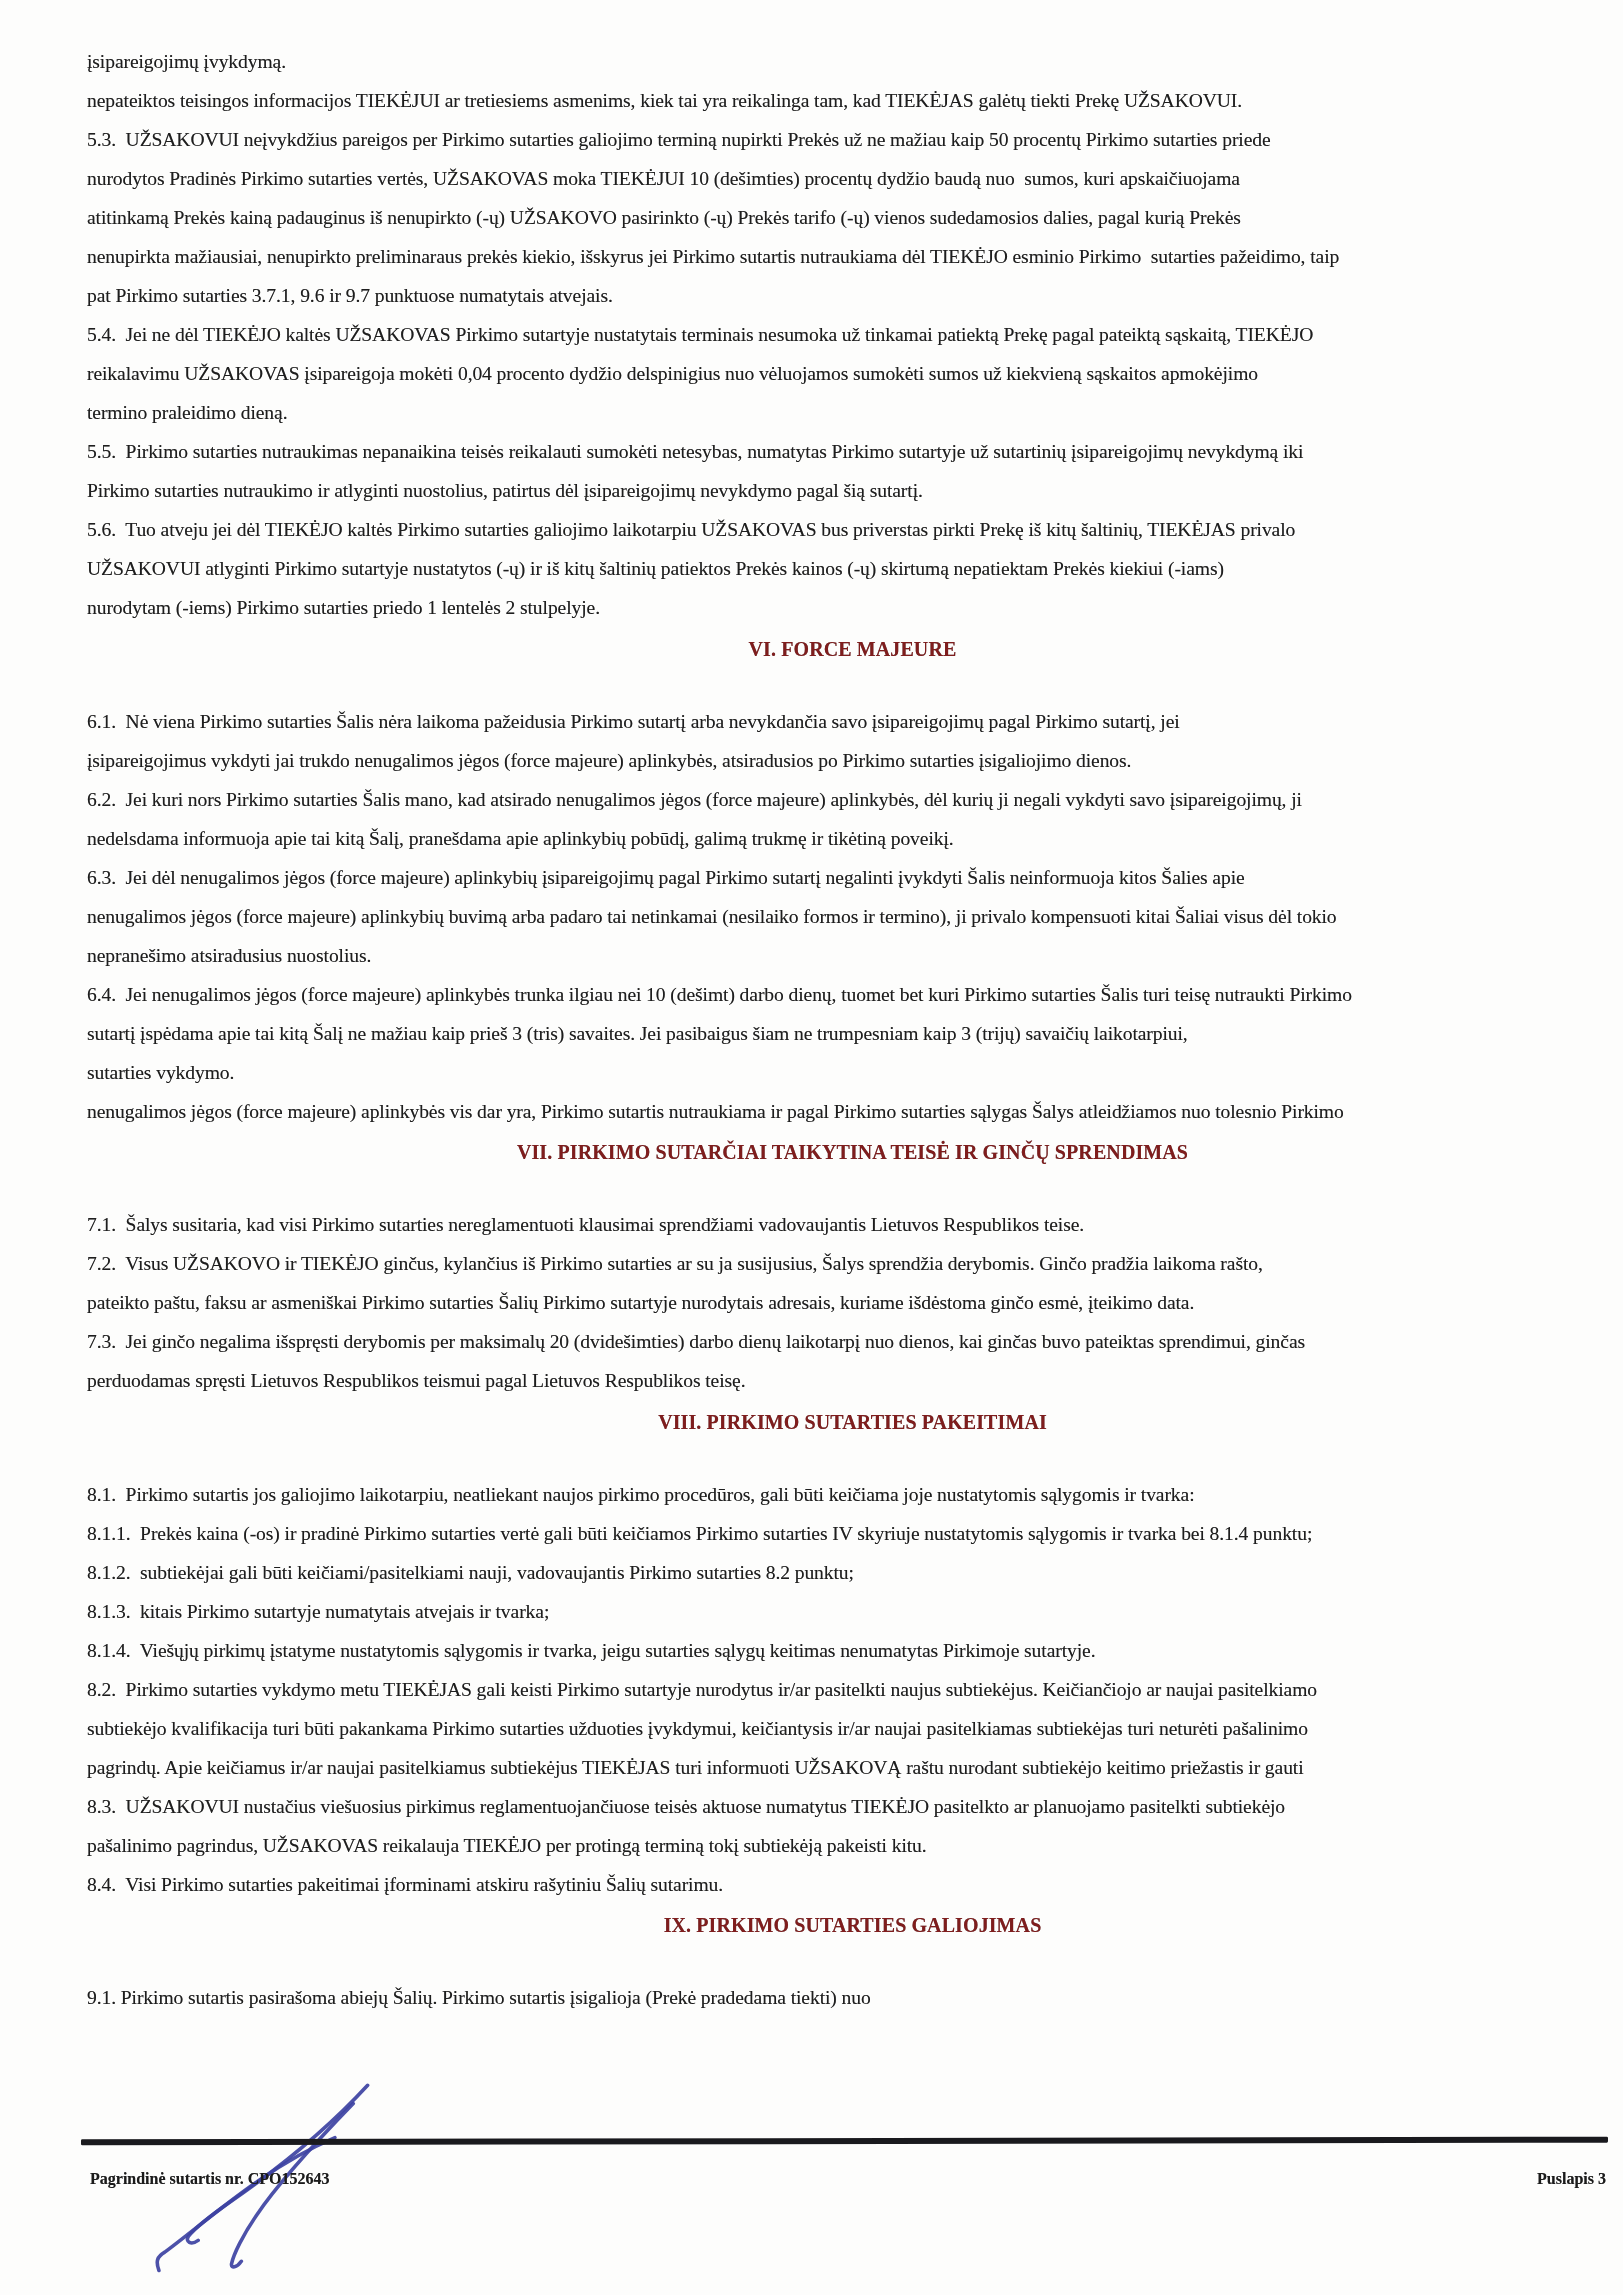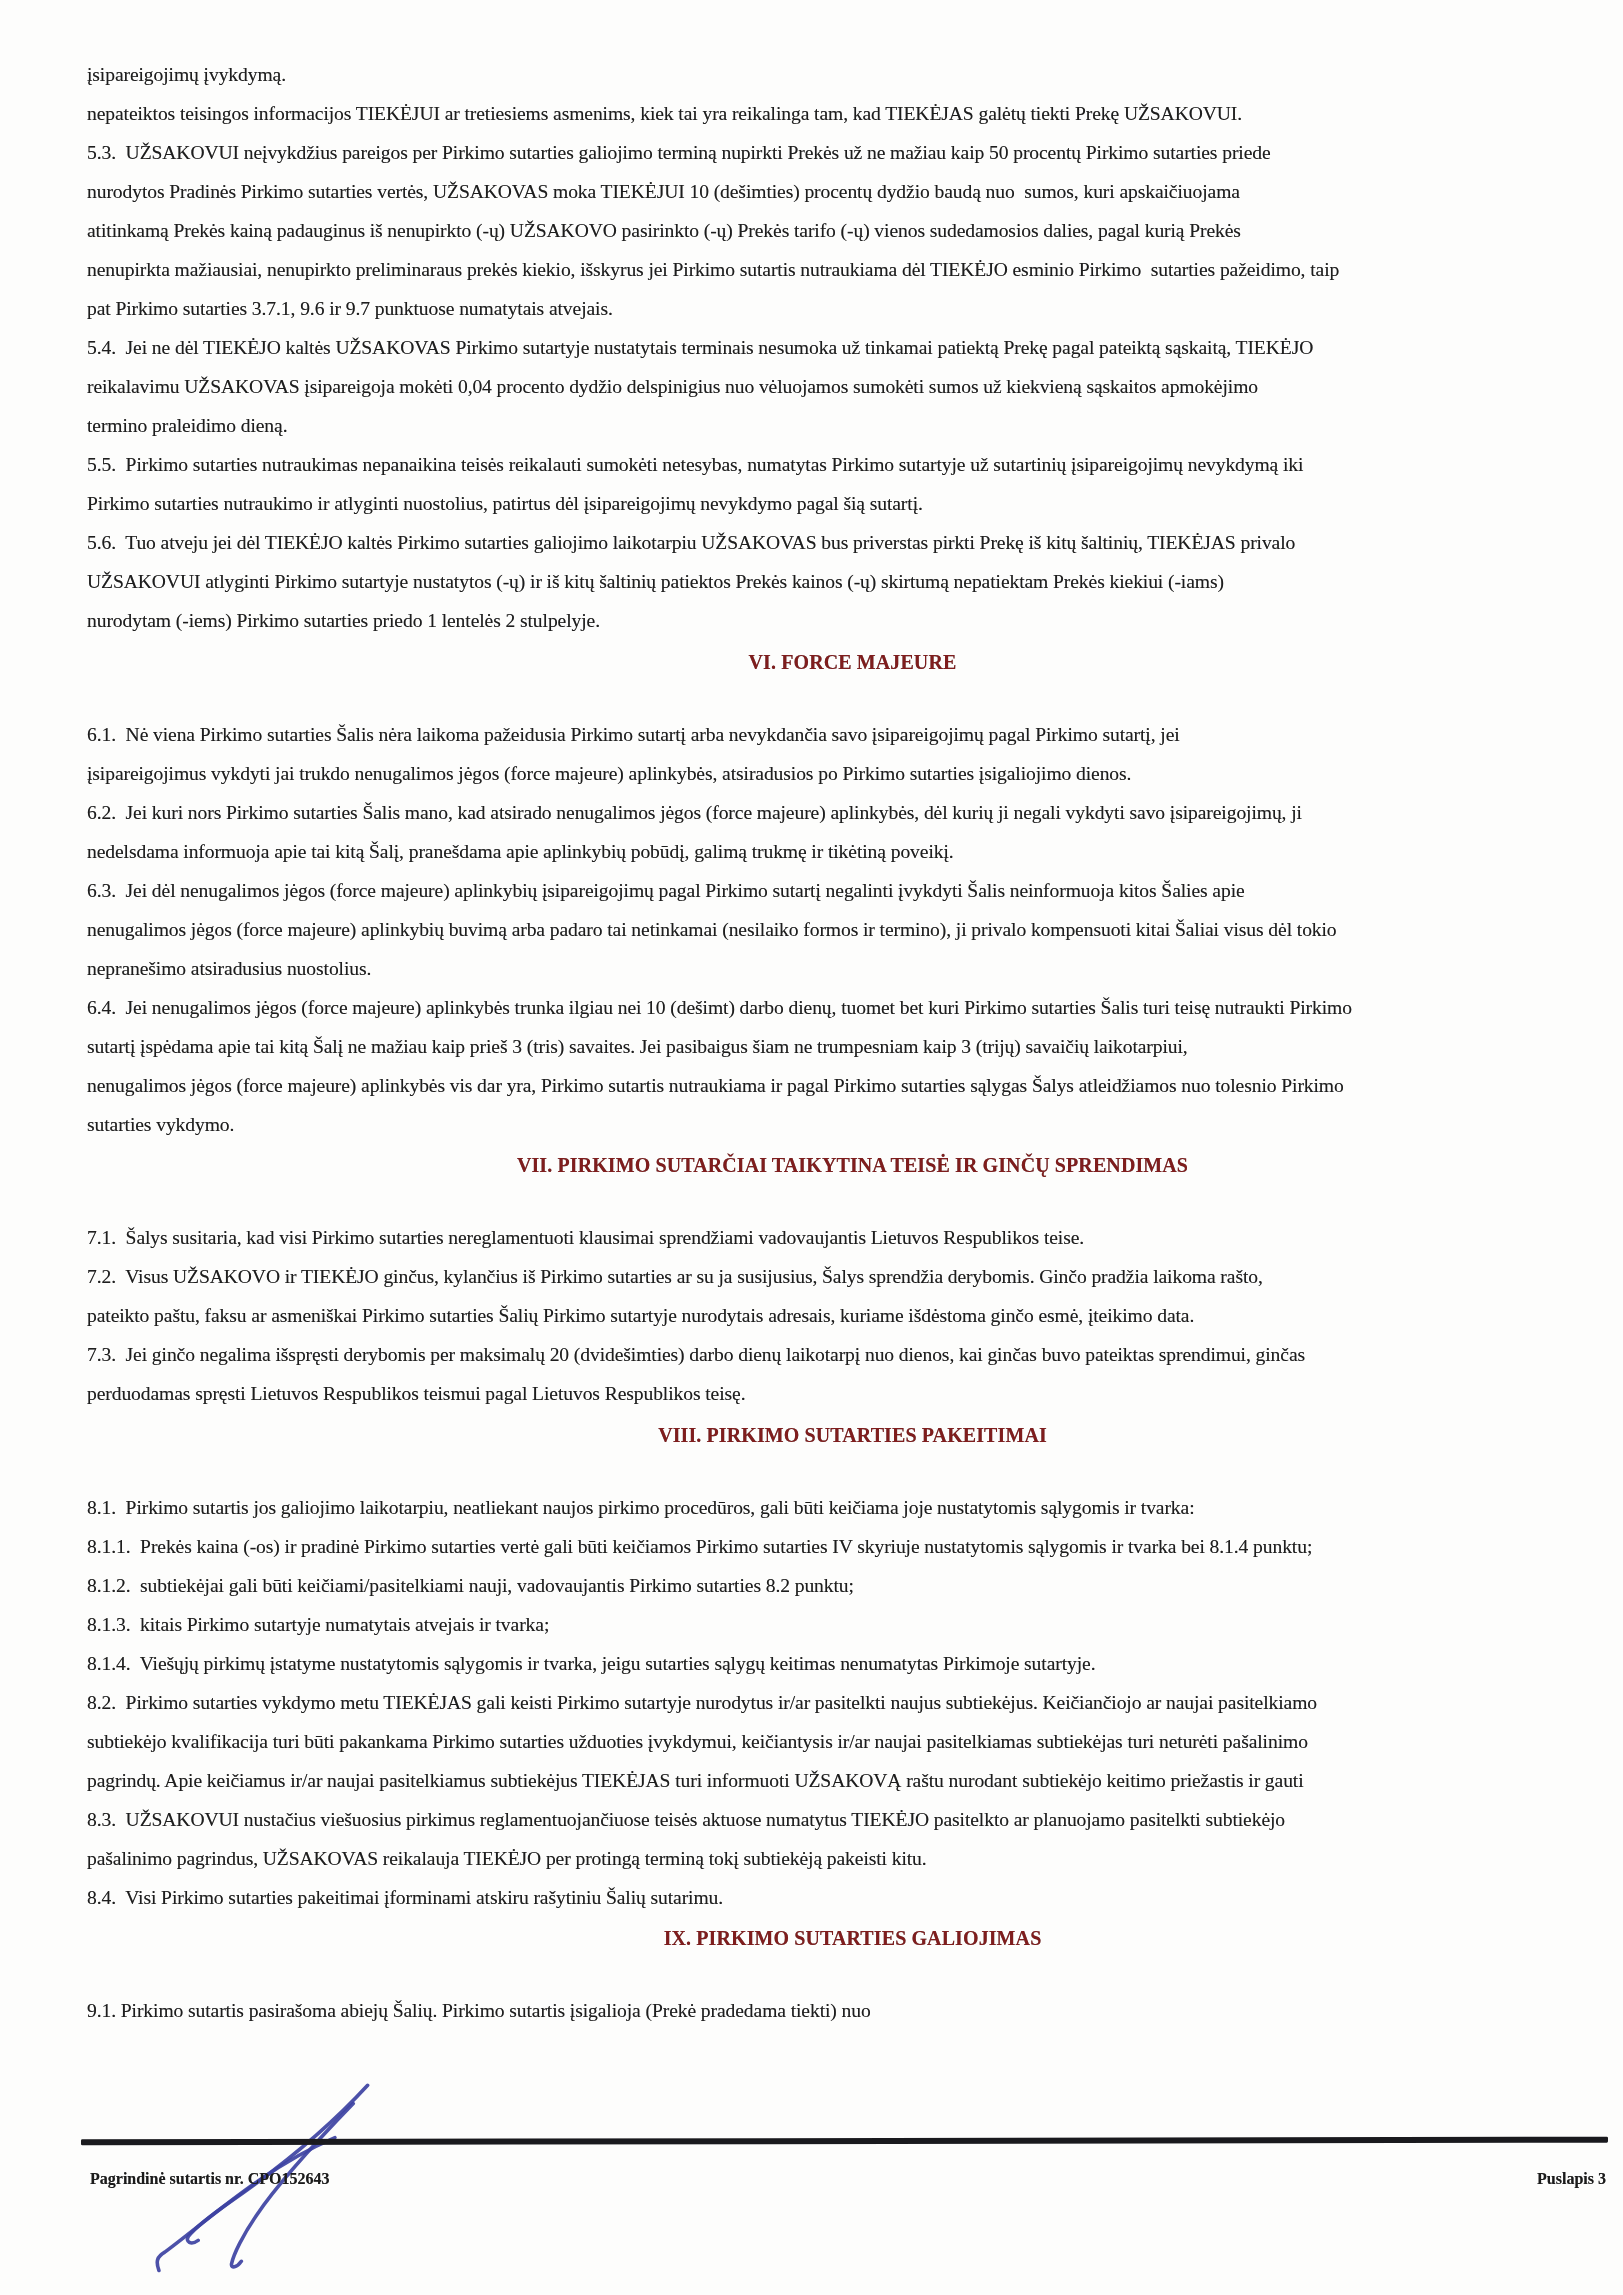--- a/index.html
+++ b/index.html
@@ -9,21 +9,21 @@
     height: 2295px;
     margin: 0 auto;
     background: #fdfdfc;
     overflow: hidden;
     font-family: "Liberation Serif", "DejaVu Serif", serif;
     color: #1e1e1e;
   }
   .content {
     position: absolute;
     left: 87px;
-    top: 55px;
+    top: 42px;
     width: 1531px;
   }
   .line {
     font-size: 19.6px;
     line-height: 39px;
     letter-spacing: -0.1px;
     white-space: pre;
     color: #1e1e1e;
     text-shadow: 0 0 0.4px rgba(30,30,30,0.45);
   }
@@ -102,22 +102,22 @@
       <div class="heading">VI. FORCE MAJEURE</div>
       <div class="line">6.1.  Nė viena Pirkimo sutarties Šalis nėra laikoma pažeidusia Pirkimo sutartį arba nevykdančia savo įsipareigojimų pagal Pirkimo sutartį, jei</div>
       <div class="line">įsipareigojimus vykdyti jai trukdo nenugalimos jėgos (force majeure) aplinkybės, atsiradusios po Pirkimo sutarties įsigaliojimo dienos.</div>
       <div class="line">6.2.  Jei kuri nors Pirkimo sutarties Šalis mano, kad atsirado nenugalimos jėgos (force majeure) aplinkybės, dėl kurių ji negali vykdyti savo įsipareigojimų, ji</div>
       <div class="line">nedelsdama informuoja apie tai kitą Šalį, pranešdama apie aplinkybių pobūdį, galimą trukmę ir tikėtiną poveikį.</div>
       <div class="line">6.3.  Jei dėl nenugalimos jėgos (force majeure) aplinkybių įsipareigojimų pagal Pirkimo sutartį negalinti įvykdyti Šalis neinformuoja kitos Šalies apie</div>
       <div class="line">nenugalimos jėgos (force majeure) aplinkybių buvimą arba padaro tai netinkamai (nesilaiko formos ir termino), ji privalo kompensuoti kitai Šaliai visus dėl tokio</div>
       <div class="line">nepranešimo atsiradusius nuostolius.</div>
       <div class="line">6.4.  Jei nenugalimos jėgos (force majeure) aplinkybės trunka ilgiau nei 10 (dešimt) darbo dienų, tuomet bet kuri Pirkimo sutarties Šalis turi teisę nutraukti Pirkimo</div>
       <div class="line">sutartį įspėdama apie tai kitą Šalį ne mažiau kaip prieš 3 (tris) savaites. Jei pasibaigus šiam ne trumpesniam kaip 3 (trijų) savaičių laikotarpiui,</div>
+      <div class="line">sutarties vykdymo.</div>
       <div class="line">nenugalimos jėgos (force majeure) aplinkybės vis dar yra, Pirkimo sutartis nutraukiama ir pagal Pirkimo sutarties sąlygas Šalys atleidžiamos nuo tolesnio Pirkimo</div>
-      <div class="line">sutarties vykdymo.</div>
       <div class="heading">VII. PIRKIMO SUTARČIAI TAIKYTINA TEISĖ IR GINČŲ SPRENDIMAS</div>
       <div class="line">7.1.  Šalys susitaria, kad visi Pirkimo sutarties nereglamentuoti klausimai sprendžiami vadovaujantis Lietuvos Respublikos teise.</div>
       <div class="line">7.2.  Visus UŽSAKOVO ir TIEKĖJO ginčus, kylančius iš Pirkimo sutarties ar su ja susijusius, Šalys sprendžia derybomis. Ginčo pradžia laikoma rašto,</div>
       <div class="line">pateikto paštu, faksu ar asmeniškai Pirkimo sutarties Šalių Pirkimo sutartyje nurodytais adresais, kuriame išdėstoma ginčo esmė, įteikimo data.</div>
       <div class="line">7.3.  Jei ginčo negalima išspręsti derybomis per maksimalų 20 (dvidešimties) darbo dienų laikotarpį nuo dienos, kai ginčas buvo pateiktas sprendimui, ginčas</div>
       <div class="line">perduodamas spręsti Lietuvos Respublikos teismui pagal Lietuvos Respublikos teisę.</div>
       <div class="heading">VIII. PIRKIMO SUTARTIES PAKEITIMAI</div>
       <div class="line">8.1.  Pirkimo sutartis jos galiojimo laikotarpiu, neatliekant naujos pirkimo procedūros, gali būti keičiama joje nustatytomis sąlygomis ir tvarka:</div>
       <div class="line">8.1.1.  Prekės kaina (-os) ir pradinė Pirkimo sutarties vertė gali būti keičiamos Pirkimo sutarties IV skyriuje nustatytomis sąlygomis ir tvarka bei 8.1.4 punktu;</div>
       <div class="line">8.1.2.  subtiekėjai gali būti keičiami/pasitelkiami nauji, vadovaujantis Pirkimo sutarties 8.2 punktu;</div>

